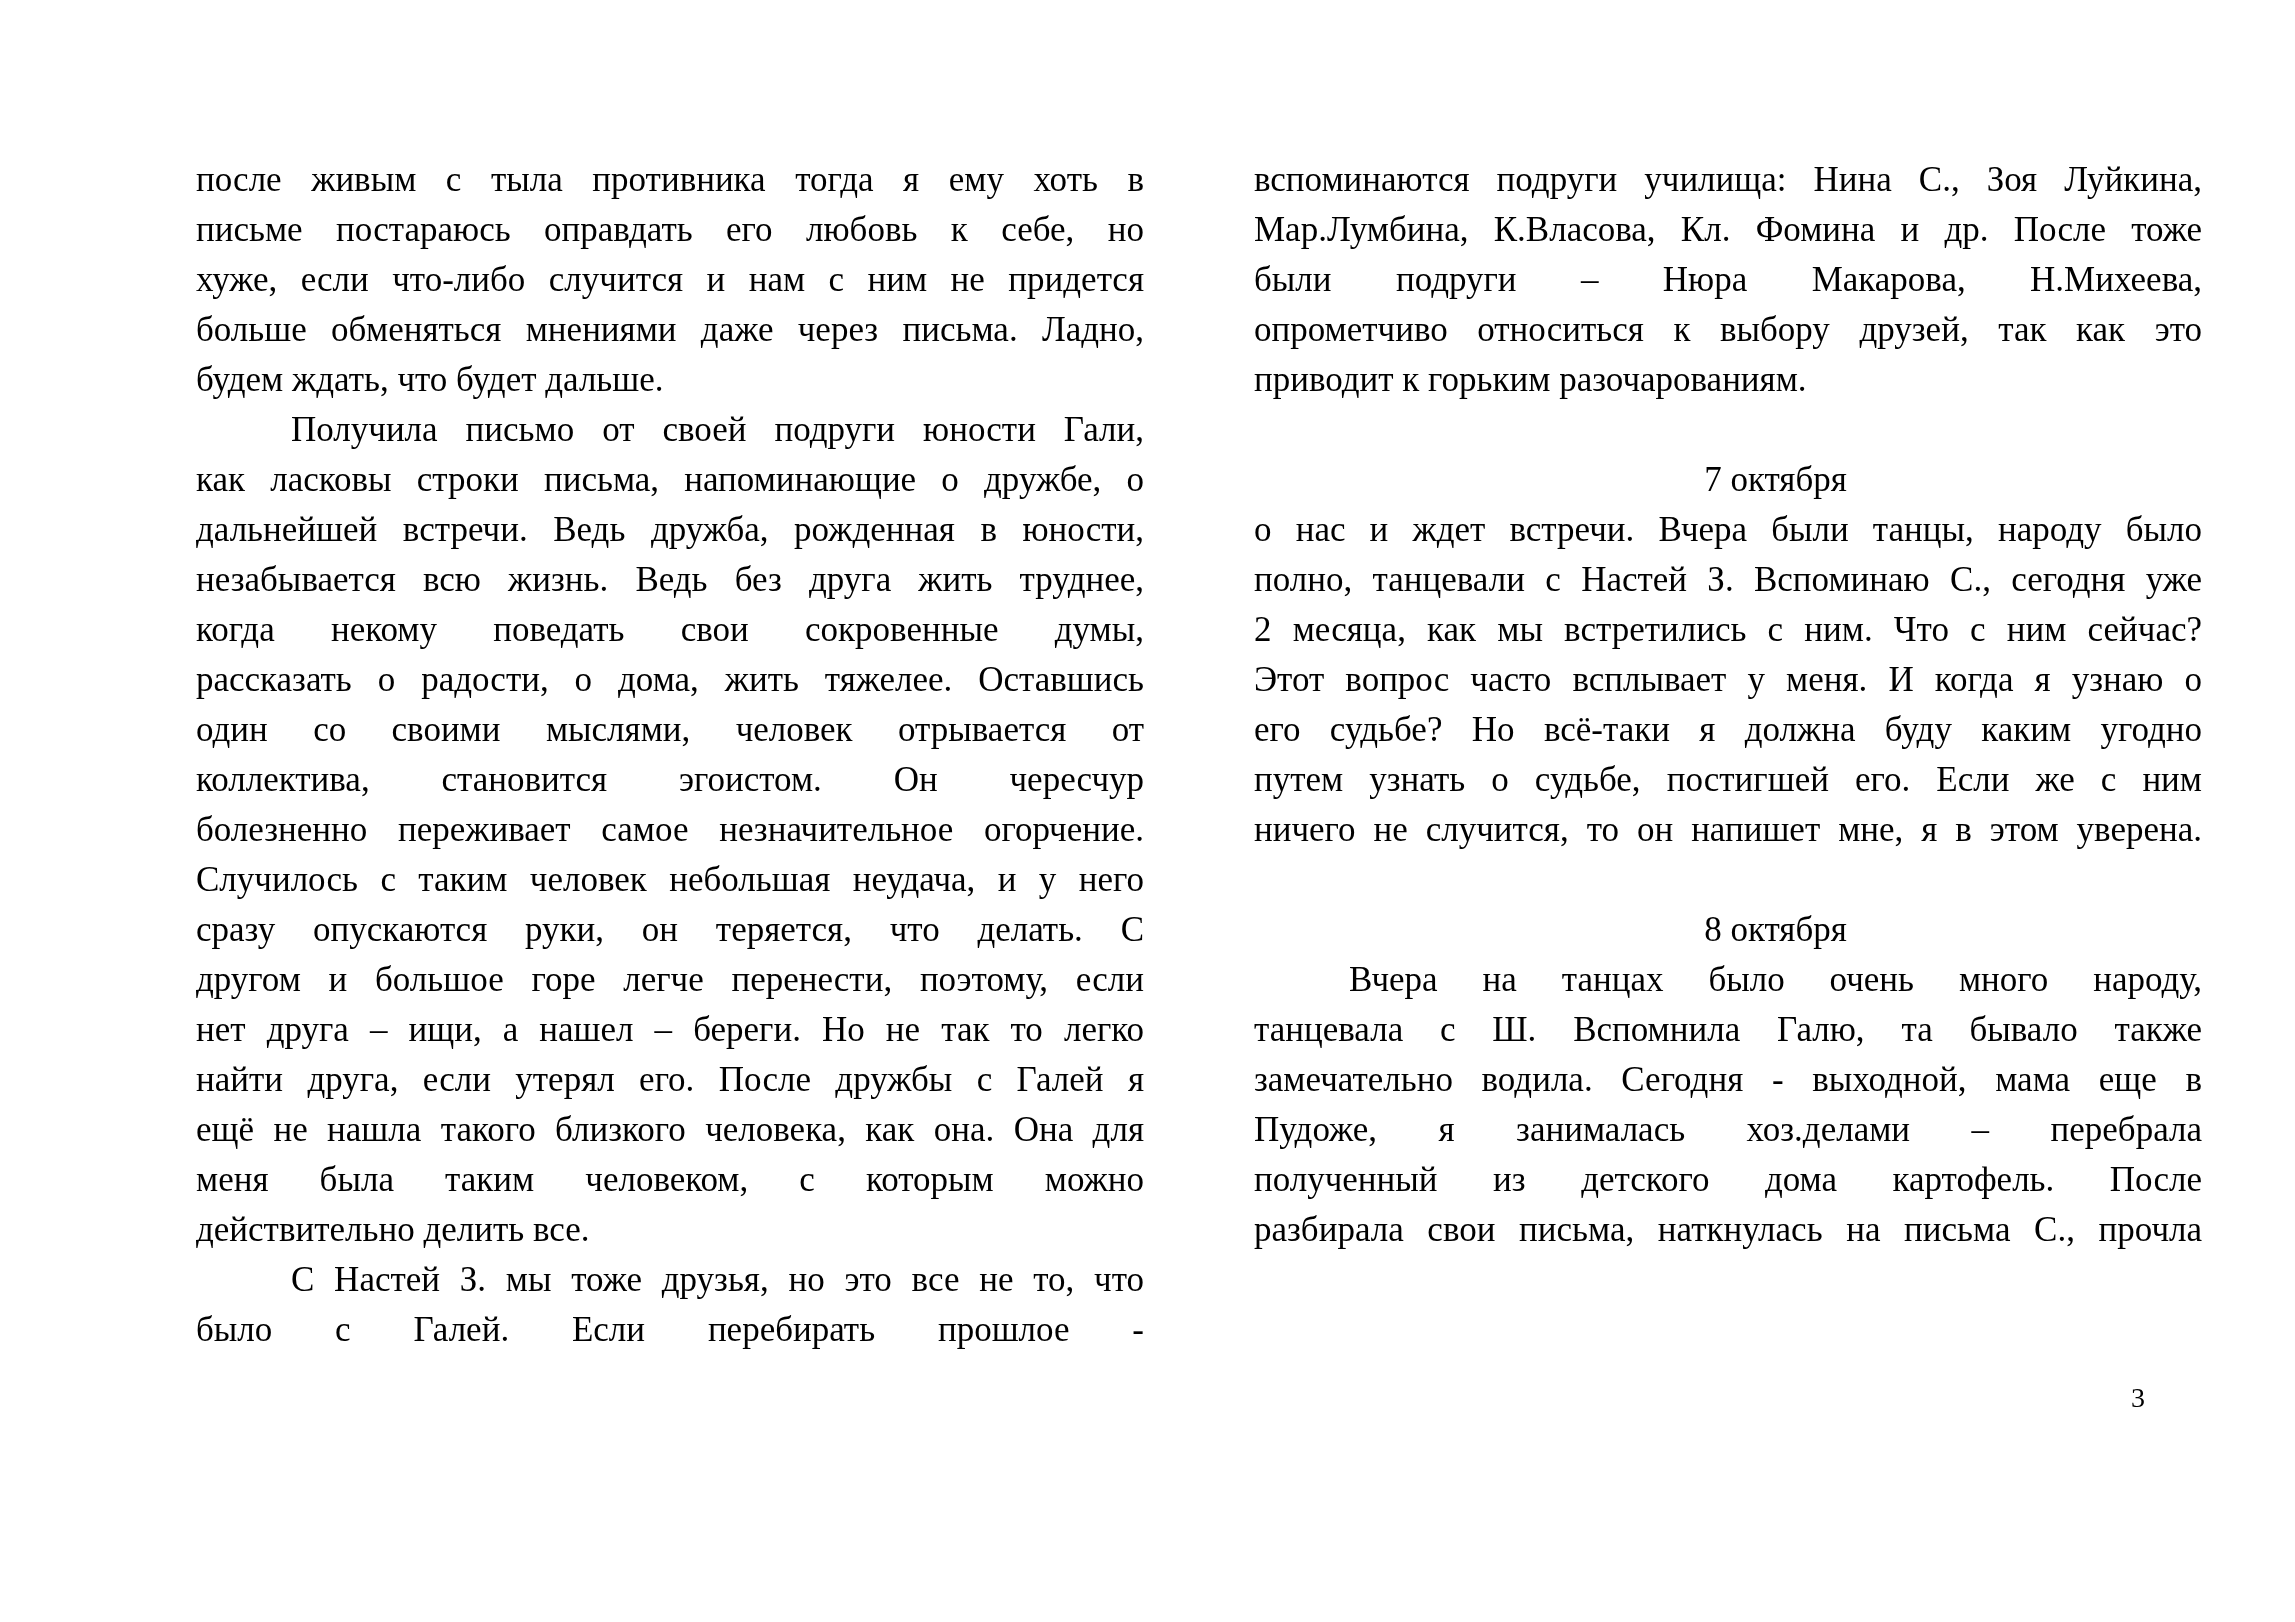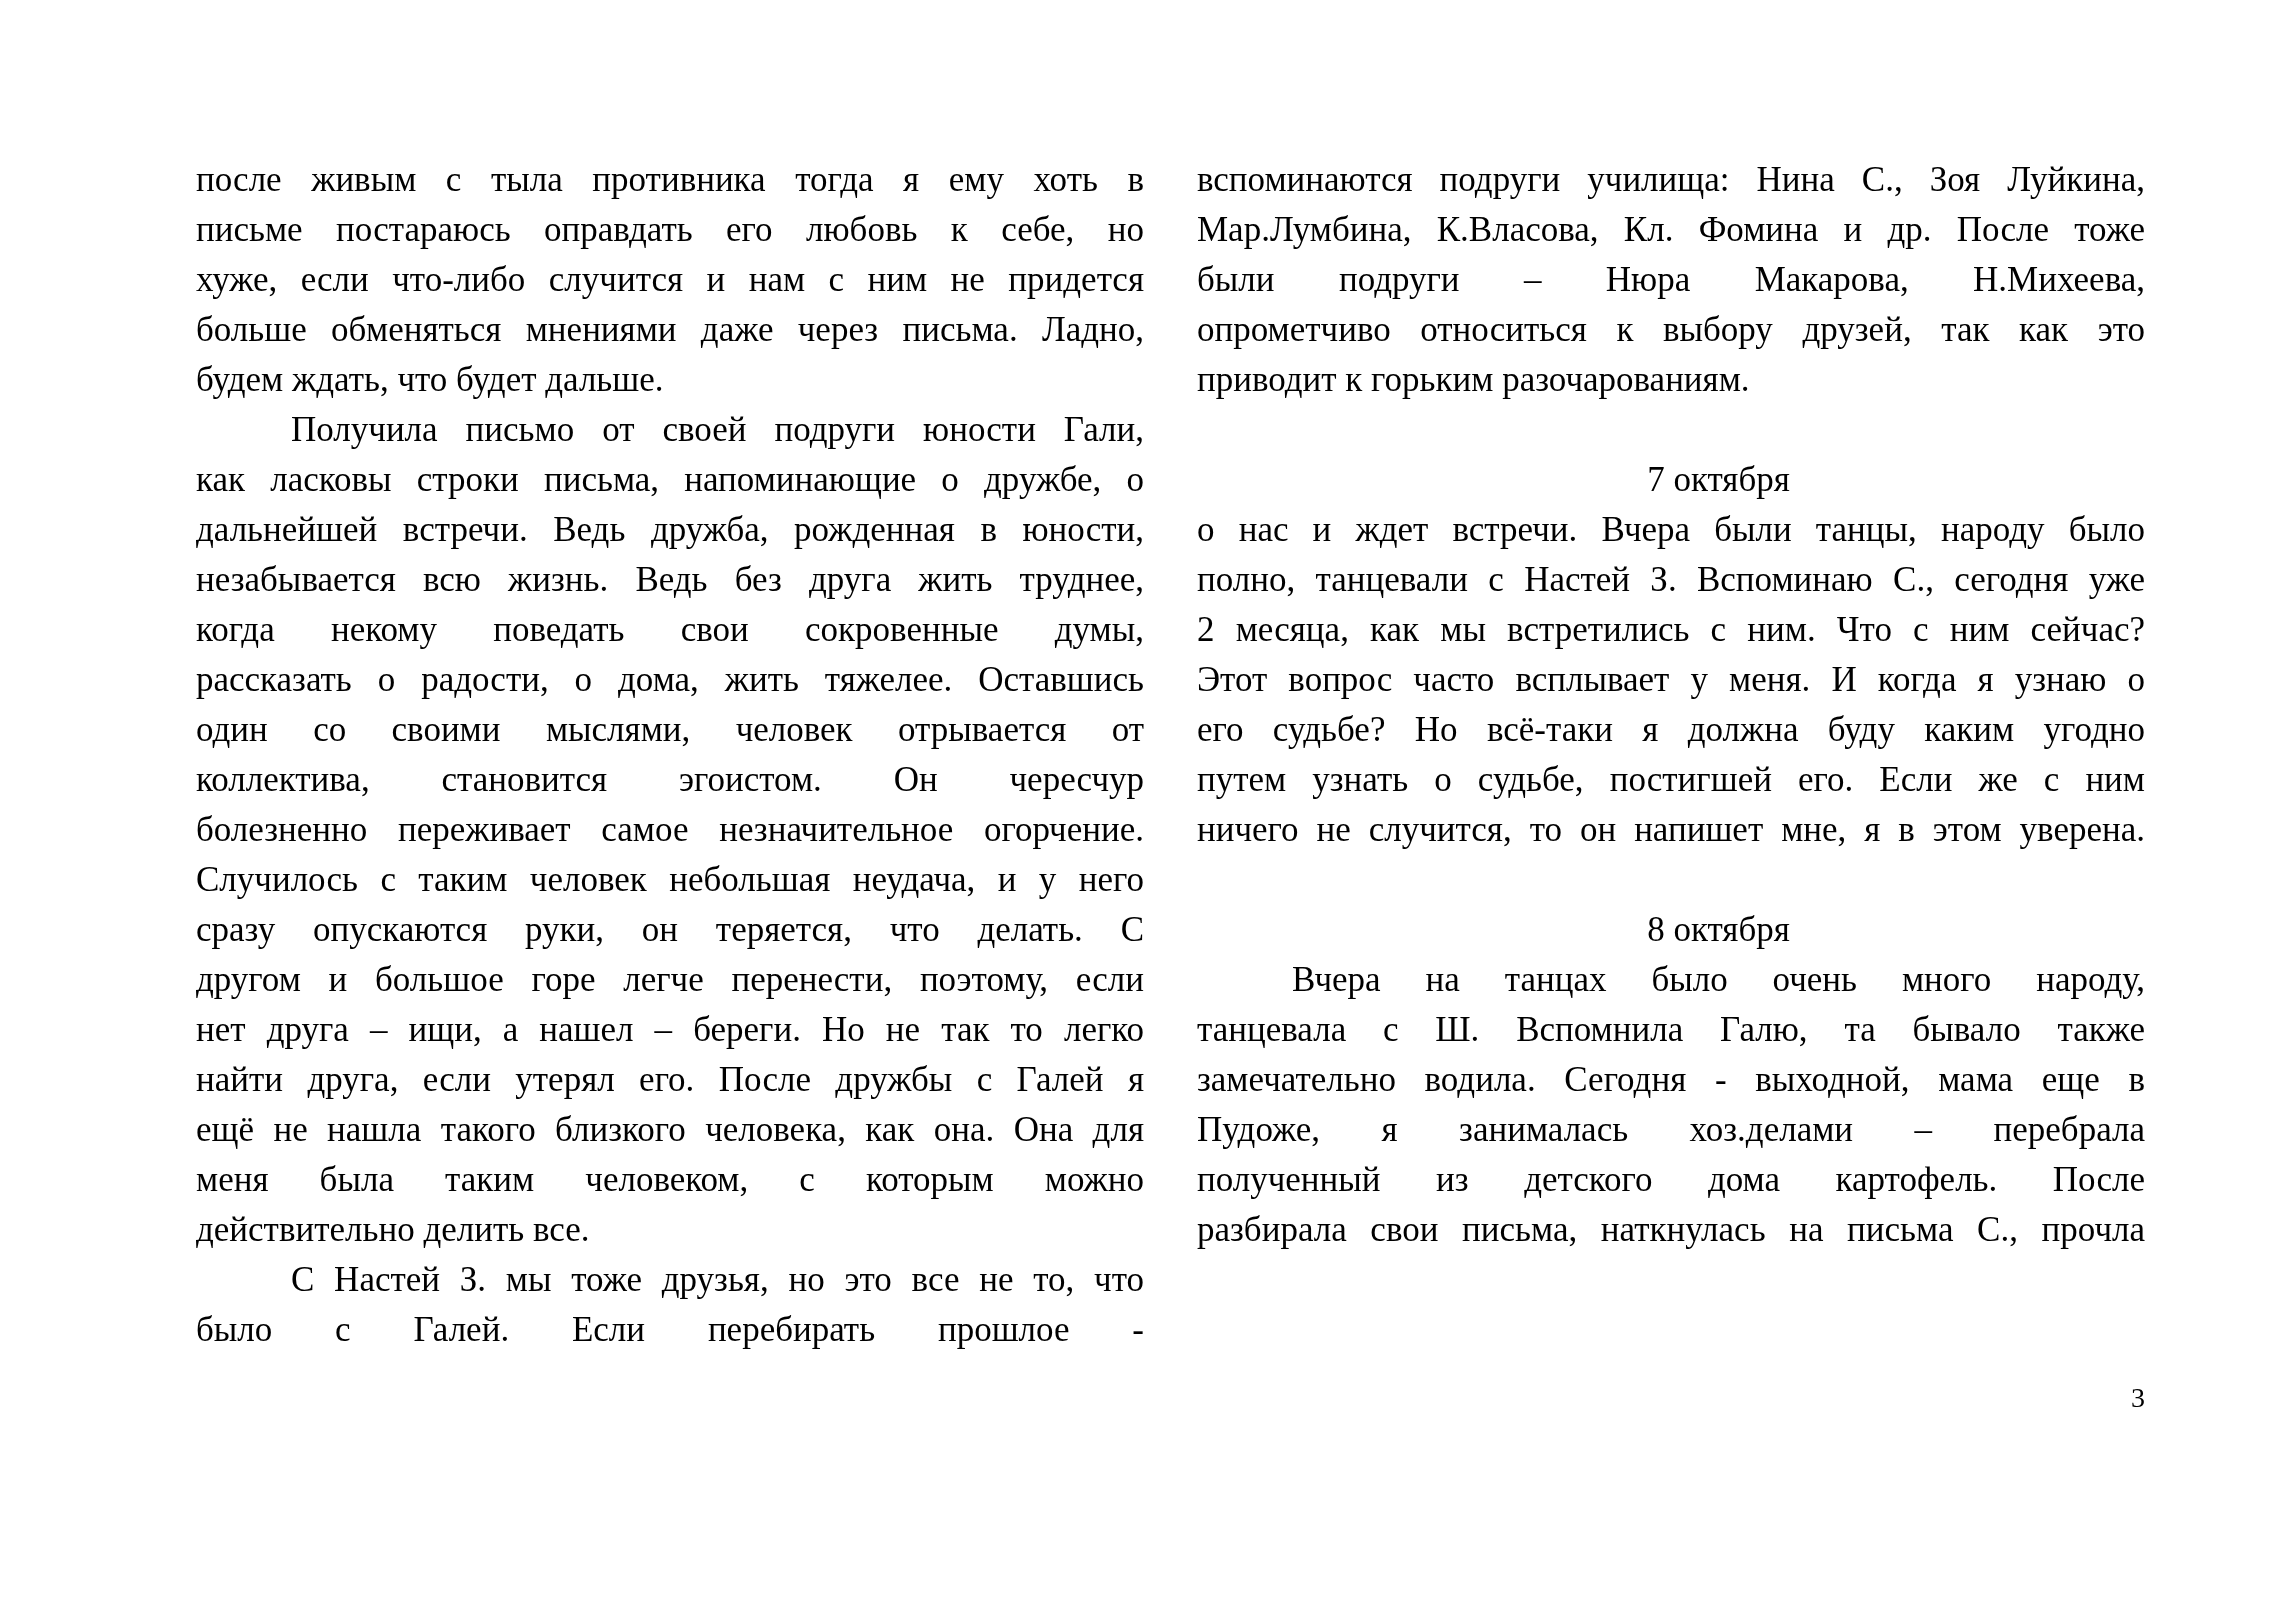--- a/index.html
+++ b/index.html
@@ -22,21 +22,21 @@
   }
   .col {
     position: absolute;
     top: 155px;
     width: 948px;
     font-size: 35px;
     line-height: 50px;
     letter-spacing: 0px;
   }
   #col-left  { left: 155px; margin-left: 41px; }
-  #col-right { left: 1197px; }
+  #col-right { left: 1254px; }
   .ln { min-height: 50px; }
   .ln.justify {
     text-align: justify;
     text-align-last: justify;
   }
   .ln.end {
     text-align: justify;
     text-align-last: left;
   }
   .ln.heading {

